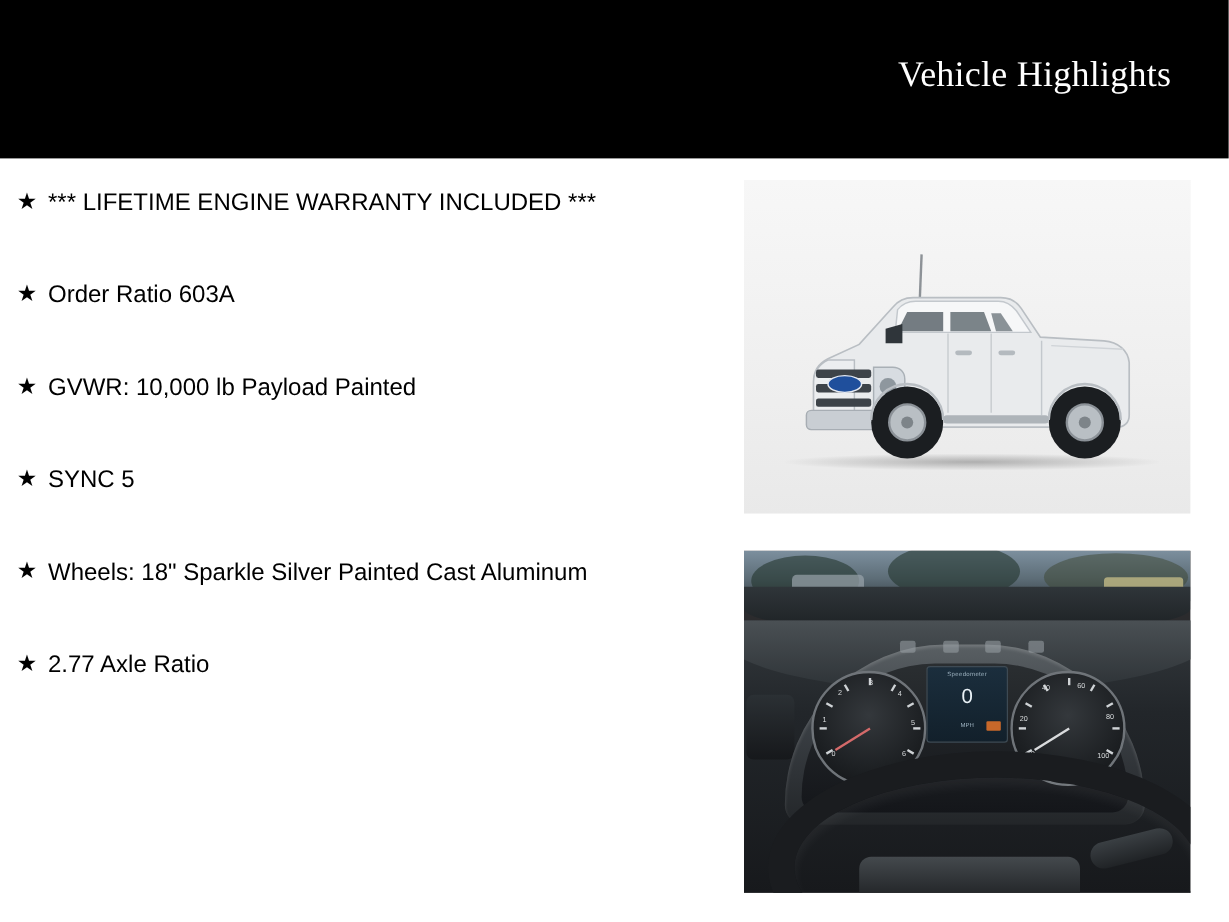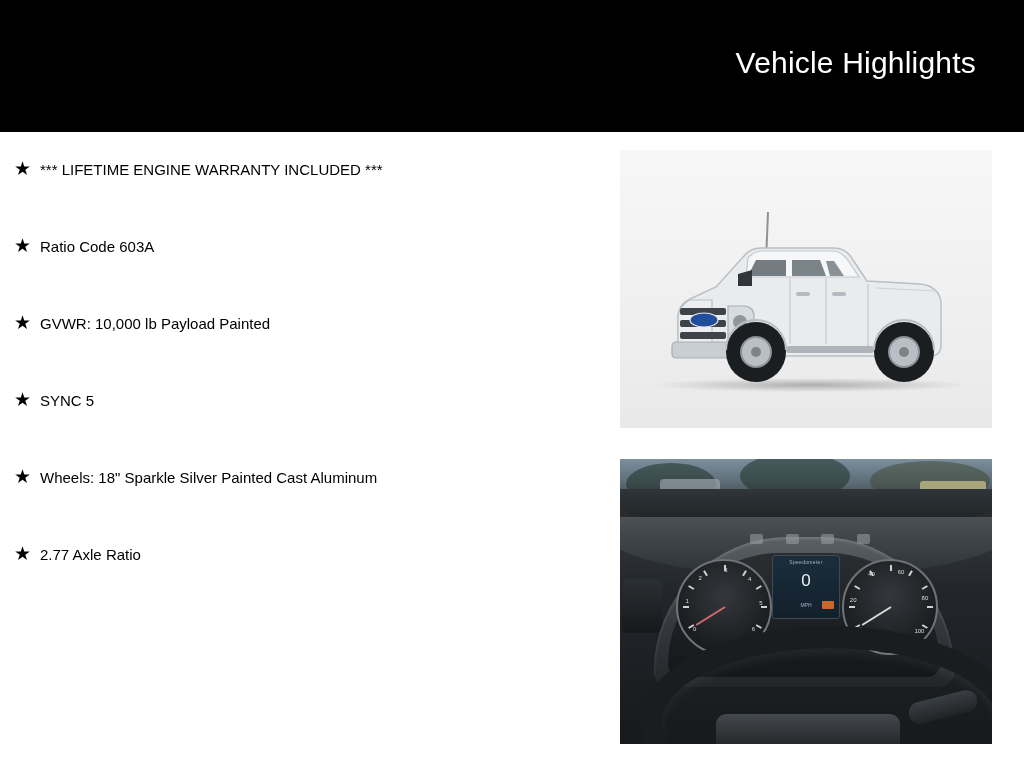--- a/index.html
+++ b/index.html
@@ -30,20 +30,21 @@
   }
   .header-title {
     position: absolute;
     right: 48px;
     top: 46px;
     color: #ffffff;
     font-size: 30px;
     font-weight: 400;
     letter-spacing: 0.2px;
     white-space: nowrap;
+    font-family: Liberation Serif, serif;
   }
   .content {
     position: absolute;
     left: 0;
     top: 132px;
     width: 1024px;
     height: 636px;
   }
   .bullets {
     position: absolute;
@@ -64,21 +65,21 @@
     width: 30px;
     font-size: 19px;
     line-height: 30px;
     color: #000000;
     text-align: left;
     padding-left: 4px;
     box-sizing: border-box;
   }
   .bullet-text {
     flex: 1 1 auto;
-    font-size: 15px;
+    font-size: 20px;
     line-height: 31px;
     color: #000000;
   }
   .photo {
     position: absolute;
     border: 0;
     overflow: hidden;
   }
   .photo-truck {
     left: 620px;
@@ -280,21 +281,21 @@
 
     <div class="bullets">
 
       <div class="bullet">
         <div class="bullet-star">★</div>
         <div class="bullet-text">*** LIFETIME ENGINE WARRANTY INCLUDED ***</div>
       </div>
 
       <div class="bullet">
         <div class="bullet-star">★</div>
-        <div class="bullet-text">Ratio Code 603A</div>
+        <div class="bullet-text">Order Ratio 603A</div>
       </div>
 
       <div class="bullet">
         <div class="bullet-star">★</div>
         <div class="bullet-text">GVWR: 10,000 lb Payload Painted</div>
       </div>
 
       <div class="bullet">
         <div class="bullet-star">★</div>
         <div class="bullet-text">SYNC 5</div>

